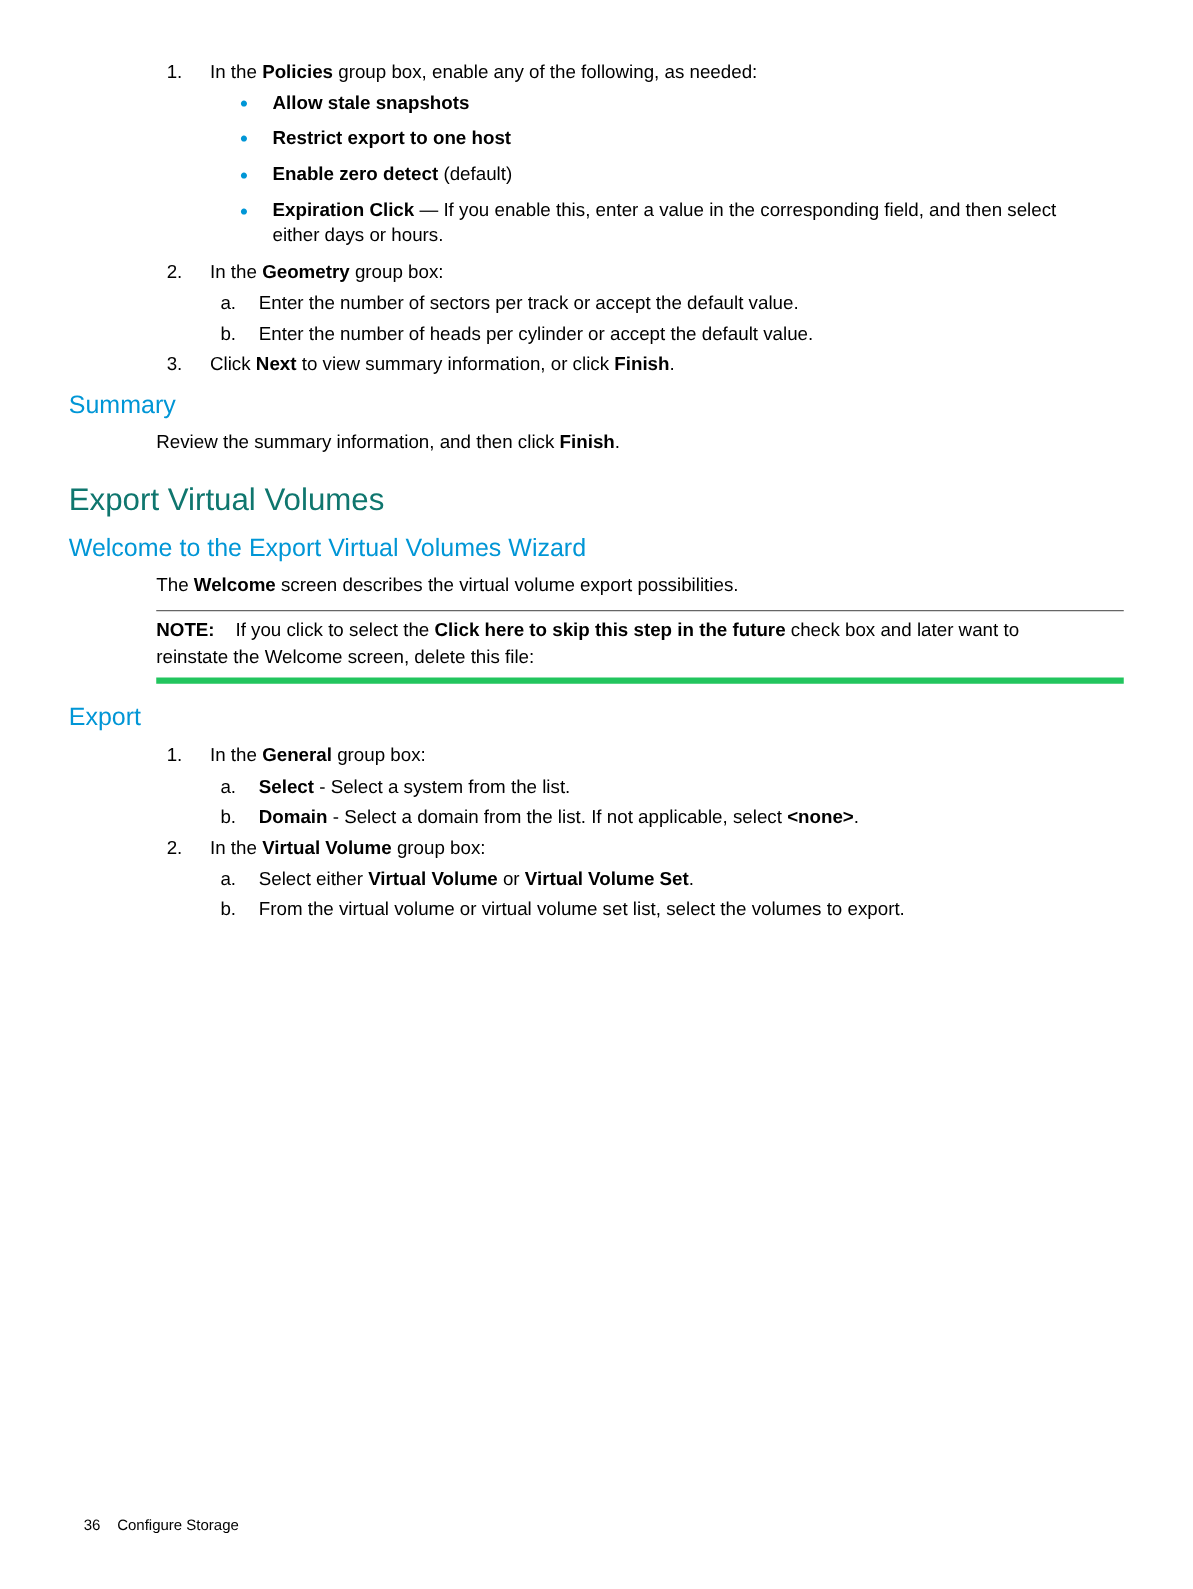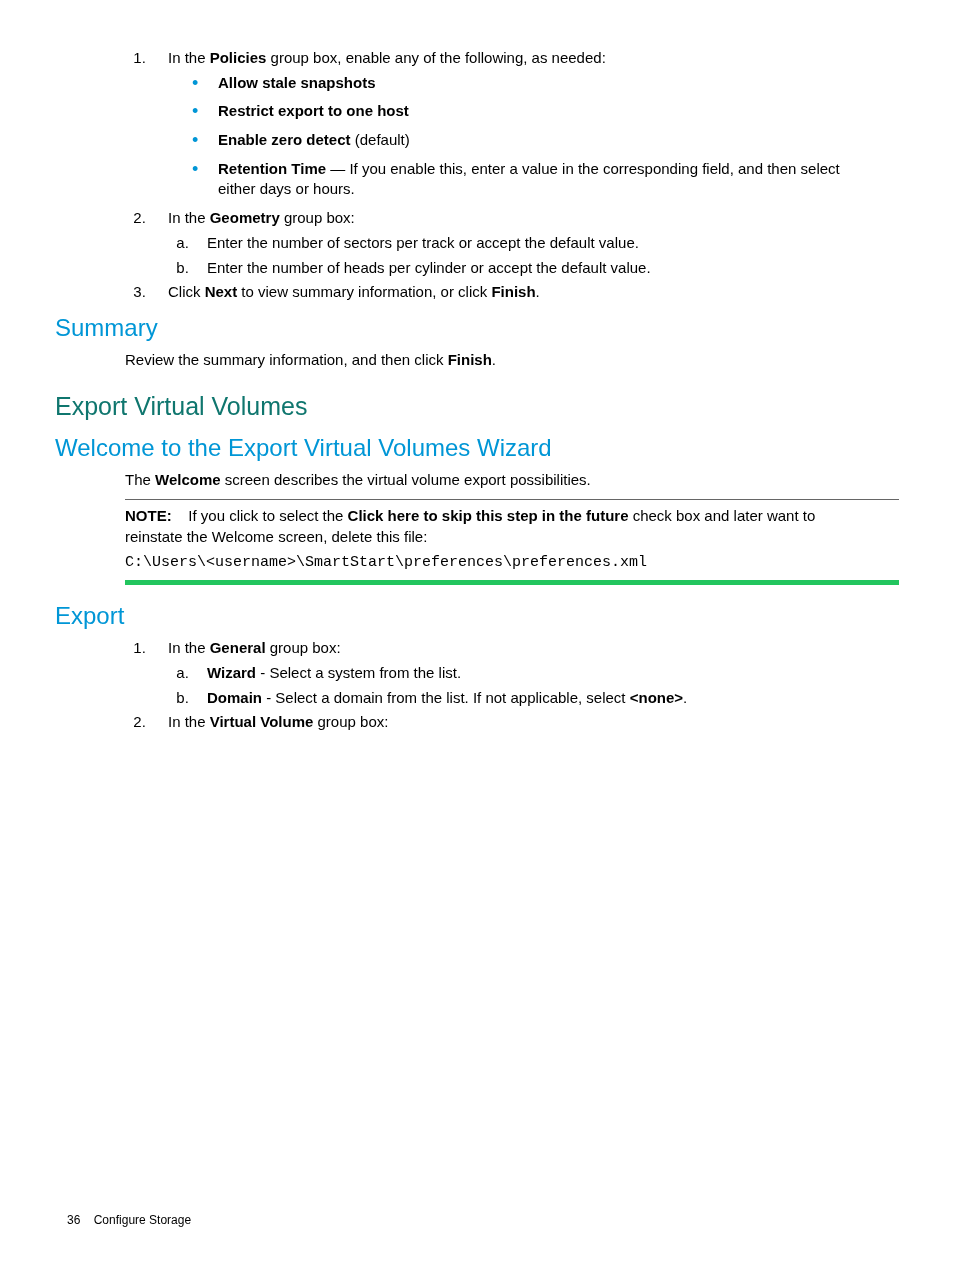--- a/index.html
+++ b/index.html
@@ -18,21 +18,21 @@
   .mono { font-family: "Courier New", Courier, monospace; font-size: 15px; }
   h2.section-heading {
     font-weight: normal;
     color: #0f766e;
     font-size: 25px;
     margin: 18px 0 6px 0;
   }
   h3.sub-heading {
     font-weight: normal;
     color: #0096d6;
-    font-size: 24px;
+    font-size: 20px;
     margin: 8px 0 6px 0;
   }
   ol.num-list {
     list-style-type: decimal;
     margin: 0 0 0 95px;
     padding: 0 30px 0 0;
   }
   ol.num-list > li {
     padding-left: 18px;
     margin-bottom: 4px;
@@ -84,21 +84,21 @@
 </head>
 <body>
 
 <ol class="num-list">
   <li>
     <span>In the </span><span class="bold">Policies</span><span> group box, enable any of the following, as needed:</span>
     <ul class="bullet-list">
       <li><span class="bold">Allow stale snapshots</span></li>
       <li><span class="bold">Restrict export to one host</span></li>
       <li><span class="bold">Enable zero detect</span><span> (default)</span></li>
-      <li><span class="bold">Retention Time</span><span> — If you enable this, enter a value in the corresponding field, and then select either days or hours.</span></li>
+      <li><span class="bold">Expiration Click</span><span> — If you enable this, enter a value in the corresponding field, and then select either days or hours.</span></li>
     </ul>
   </li>
   <li>
     <span>In the </span><span class="bold">Geometry</span><span> group box:</span>
     <ol class="alpha-list">
       <li><span>Enter the number of sectors per track or accept the default value.</span></li>
       <li><span>Enter the number of heads per cylinder or accept the default value.</span></li>
     </ol>
   </li>
   <li>
@@ -114,33 +114,36 @@
 <h2 class="section-heading">Export Virtual Volumes</h2>
 
 <h3 class="sub-heading">Welcome to the Export Virtual Volumes Wizard</h3>
 <p class="body-text">
   <span>The </span><span class="bold">Welcome</span><span> screen describes the virtual volume export possibilities.</span>
 </p>
 
 <div class="note-box">
   <span class="bold">NOTE:</span>&nbsp;&nbsp;&nbsp;
   <span>If you click to select the </span><span class="bold">Click here to skip this step in the future</span><span> check box and later want to reinstate the Welcome screen, delete this file:</span>
-  <div class="mono" style="margin-top:6px;">C:\Users\&lt;username&gt;\SmartStart\preferences\preferences.xml</div>
 </div>
 
 <h3 class="sub-heading" style="margin-top:14px;">Export</h3>
 
 <ol class="num-list">
   <li>
     <span>In the </span><span class="bold">General</span><span> group box:</span>
     <ol class="alpha-list">
-      <li><span class="bold">Wizard</span><span> - Select a system from the list.</span></li>
+      <li><span class="bold">Select</span><span> - Select a system from the list.</span></li>
       <li><span class="bold">Domain</span><span> - Select a domain from the list. If not applicable, select </span><span class="bold">&lt;none&gt;</span><span>.</span></li>
     </ol>
   </li>
   <li>
     <span>In the </span><span class="bold">Virtual Volume</span><span> group box:</span>
+    <ol class="alpha-list">
+      <li><span>Select either </span><span class="bold">Virtual Volume</span><span> or </span><span class="bold">Virtual Volume Set</span><span>.</span></li>
+      <li><span>From the virtual volume or virtual volume set list, select the volumes to export.</span></li>
+    </ol>
   </li>
 </ol>
 
 <div class="footer">
   <span>36</span>&nbsp;&nbsp;&nbsp;&nbsp;<span>Configure Storage</span>
 </div>
 
 </body></html>

